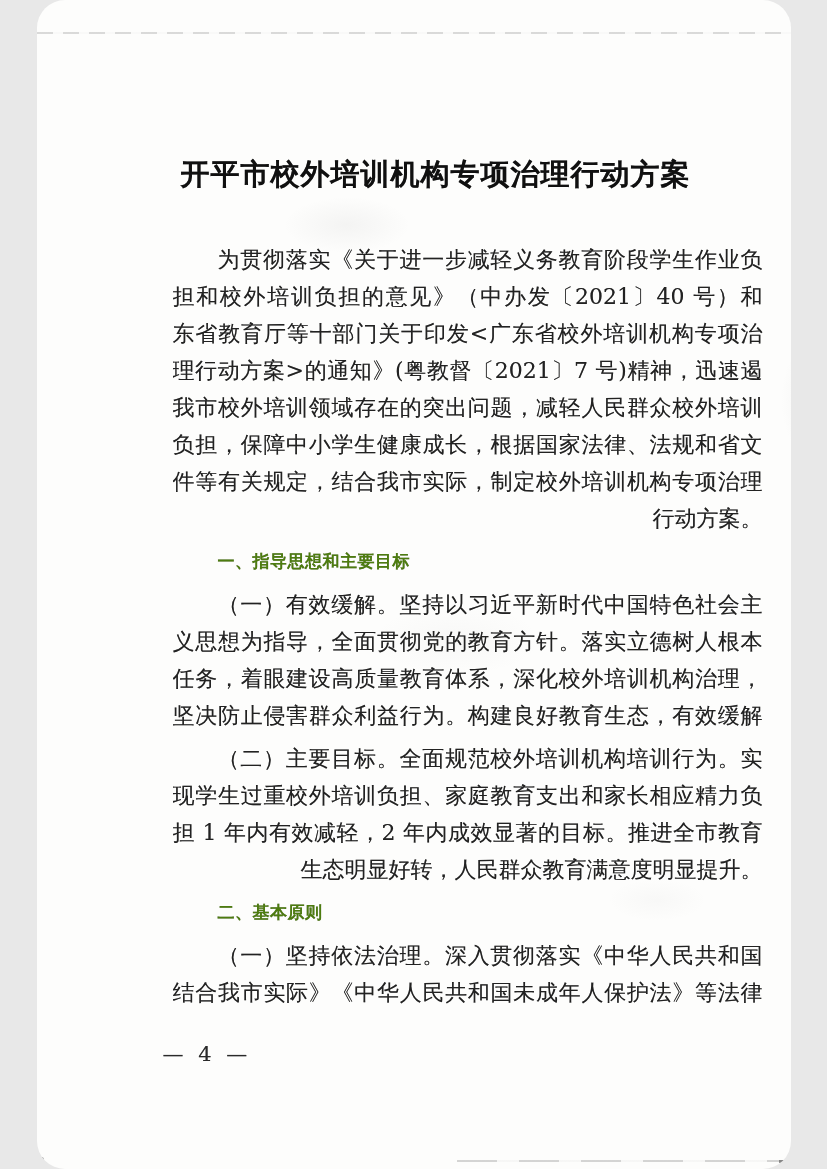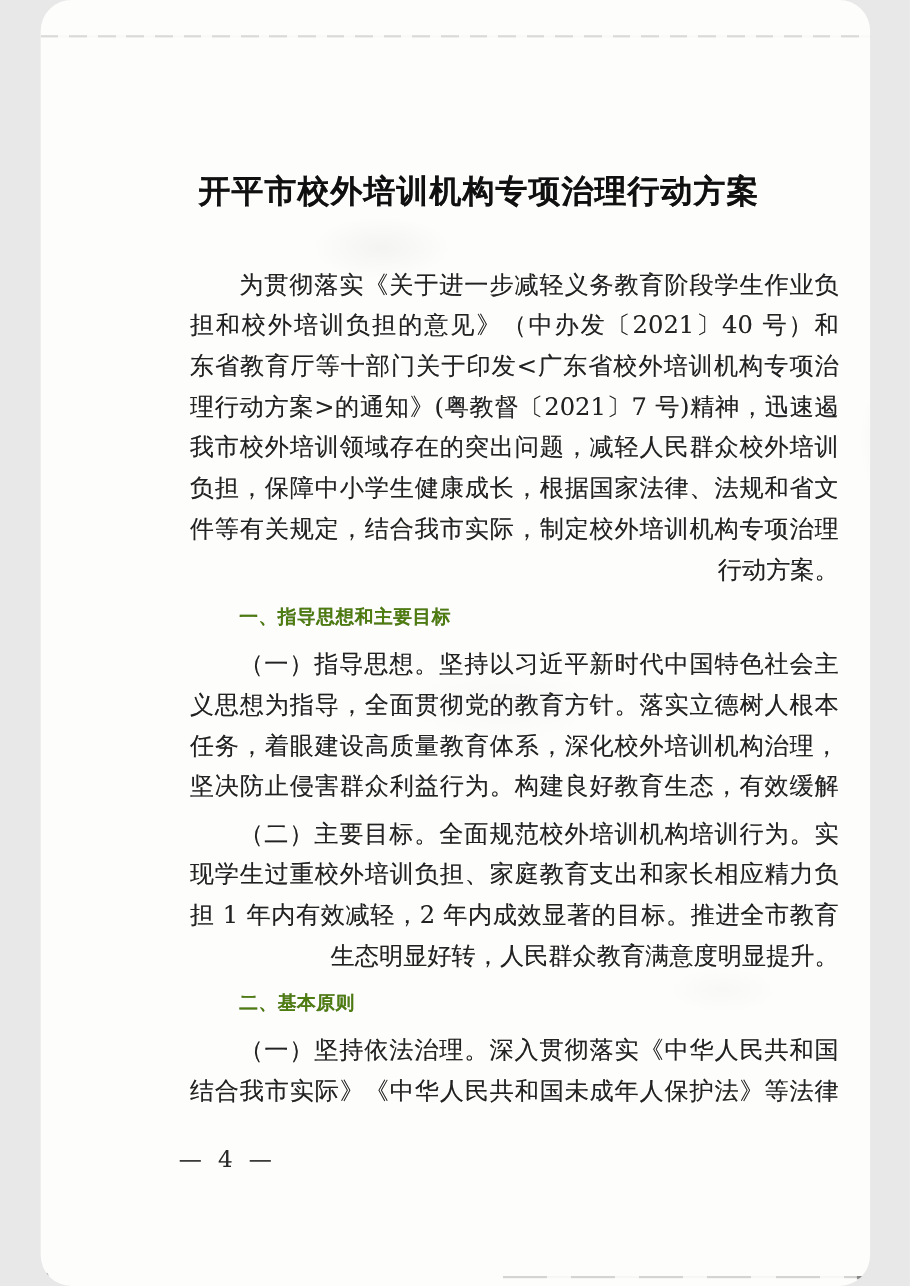--- a/index.html
+++ b/index.html
@@ -100,21 +100,21 @@
   <div class="doc-body">
       <div class="line body indent fill">为贯彻落实《关于进一步减轻义务教育阶段学生作业负</div>
       <div class="line body fill">担和校外培训负担的意见》（中办发〔2021〕40 号）和《广</div>
       <div class="line body fill">东省教育厅等十部门关于印发&lt;广东省校外培训机构专项治</div>
       <div class="line body fill">理行动方案&gt;的通知》(粤教督〔2021〕7 号)精神，迅速遏制</div>
       <div class="line body fill">我市校外培训领域存在的突出问题，减轻人民群众校外培训</div>
       <div class="line body fill">负担，保障中小学生健康成长，根据国家法律、法规和省文</div>
       <div class="line body fill">件等有关规定，结合我市实际，制定校外培训机构专项治理</div>
       <div class="line body end">行动方案。</div>
       <div class="line heading indent">一、指导思想和主要目标</div>
-      <div class="line body indent fill pstart">（一）指导思想。坚持以习近平新时代中国特色社会主</div>
+      <div class="line body indent fill pstart">（一）有效缓解。坚持以习近平新时代中国特色社会主</div>
       <div class="line body fill">义思想为指导，全面贯彻党的教育方针。落实立德树人根本</div>
       <div class="line body fill">任务，着眼建设高质量教育体系，深化校外培训机构治理，</div>
       <div class="line body fill">坚决防止侵害群众利益行为。构建良好教育生态，有效缓解</div>
       <div class="line body indent fill pstart">（二）主要目标。全面规范校外培训机构培训行为。实</div>
       <div class="line body fill">现学生过重校外培训负担、家庭教育支出和家长相应精力负</div>
       <div class="line body fill">担 1 年内有效减轻，2 年内成效显著的目标。推进全市教育</div>
       <div class="line body end">生态明显好转，人民群众教育满意度明显提升。</div>
       <div class="line heading indent">二、基本原则</div>
       <div class="line body indent fill pstart">（一）坚持依法治理。深入贯彻落实《中华人民共和国</div>
       <div class="line body fill">结合我市实际》《中华人民共和国未成年人保护法》等法律精</div>

